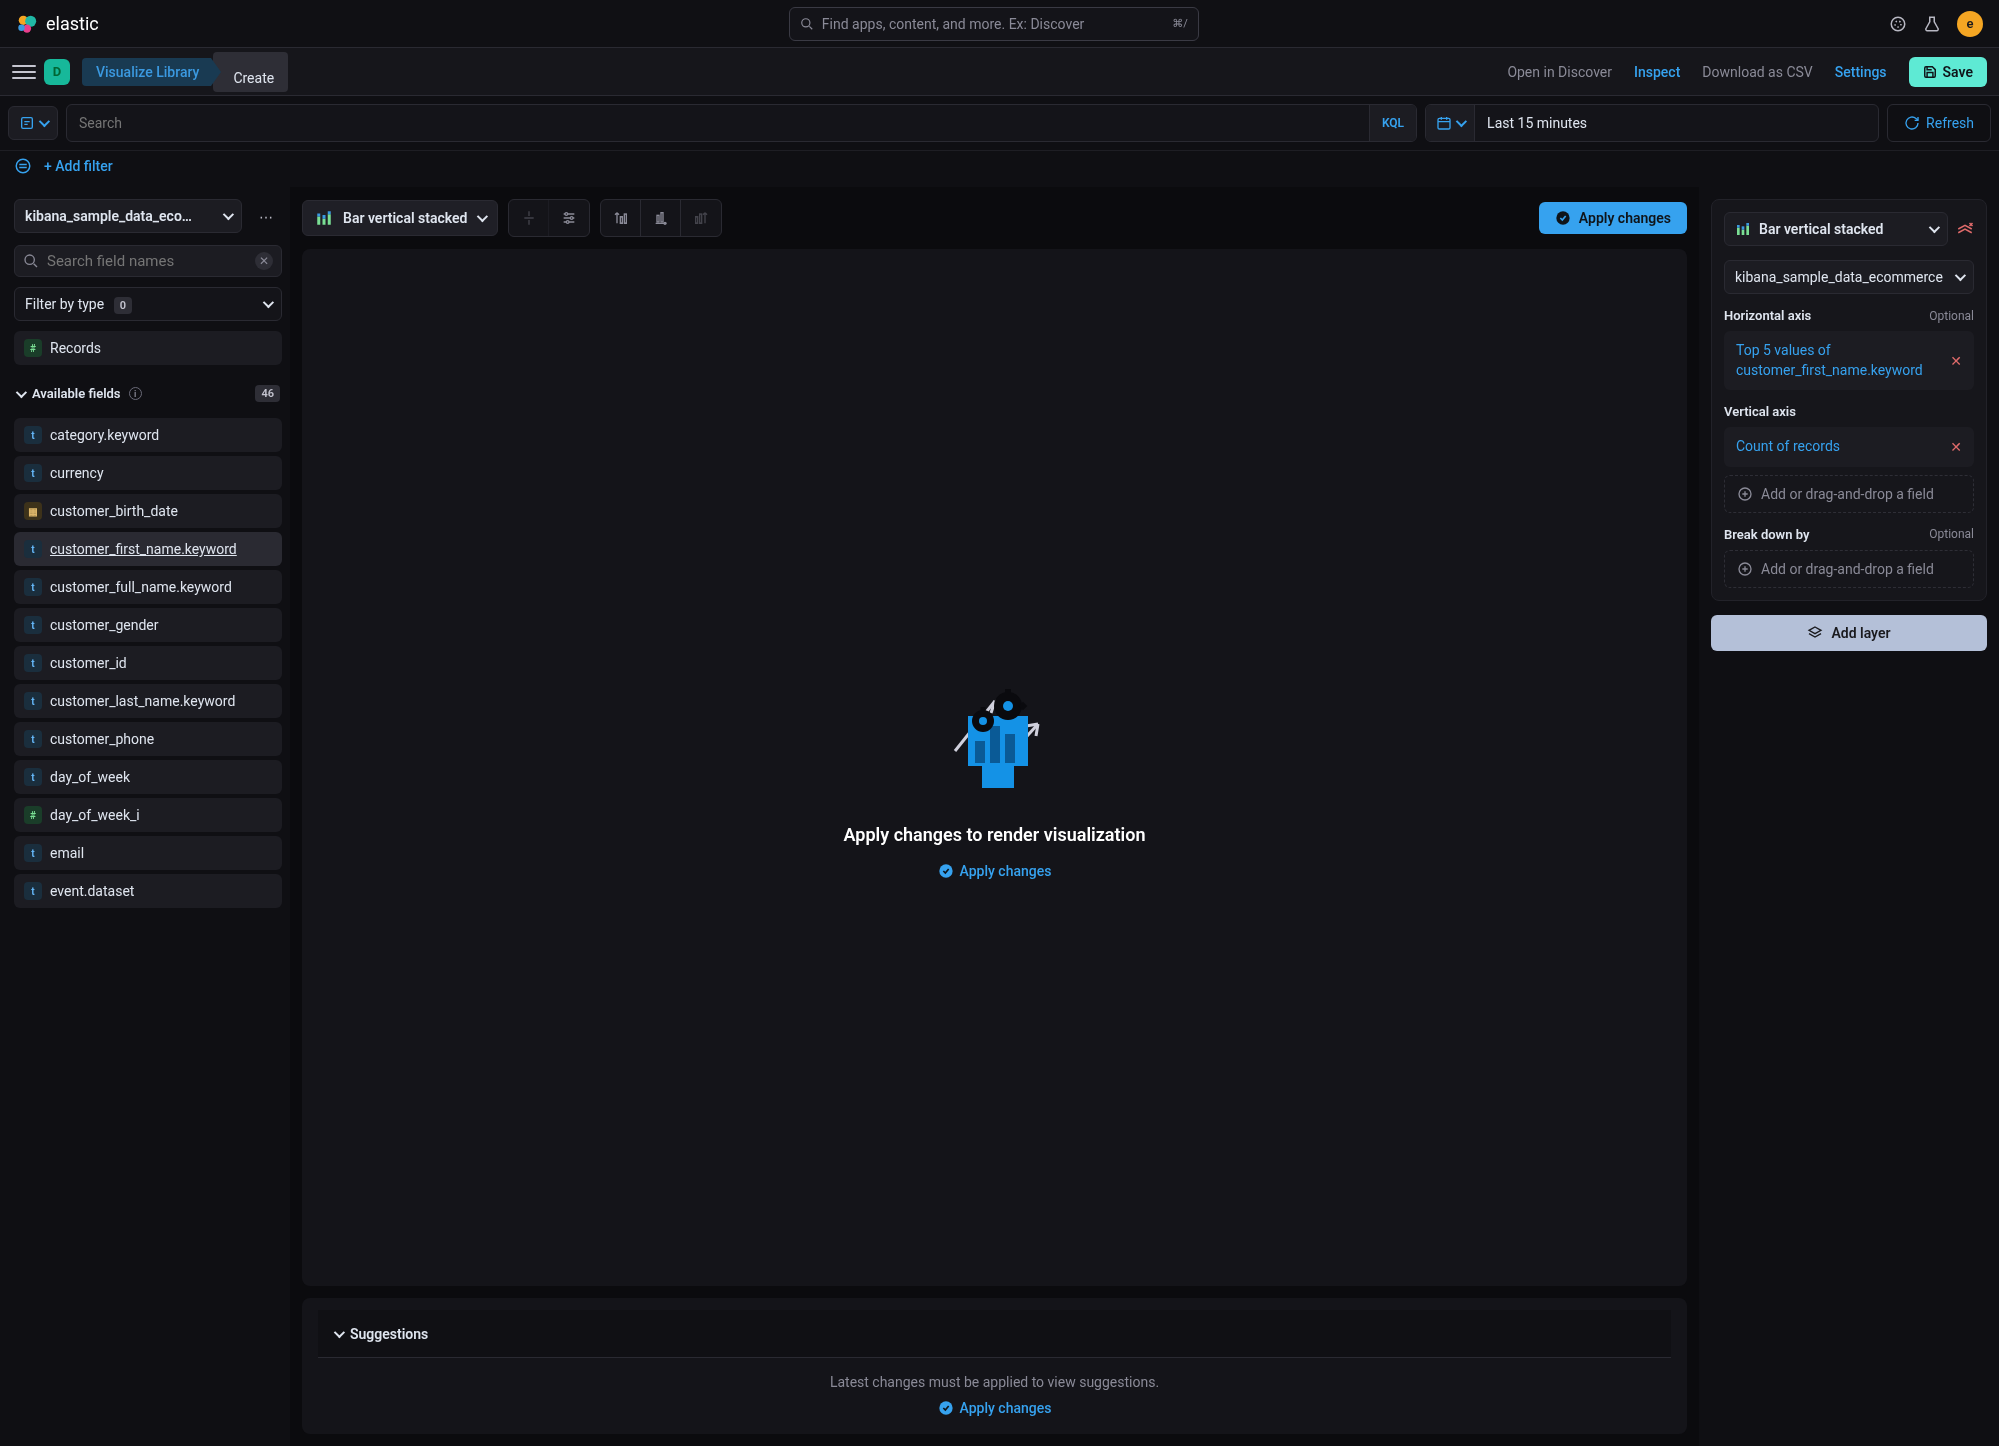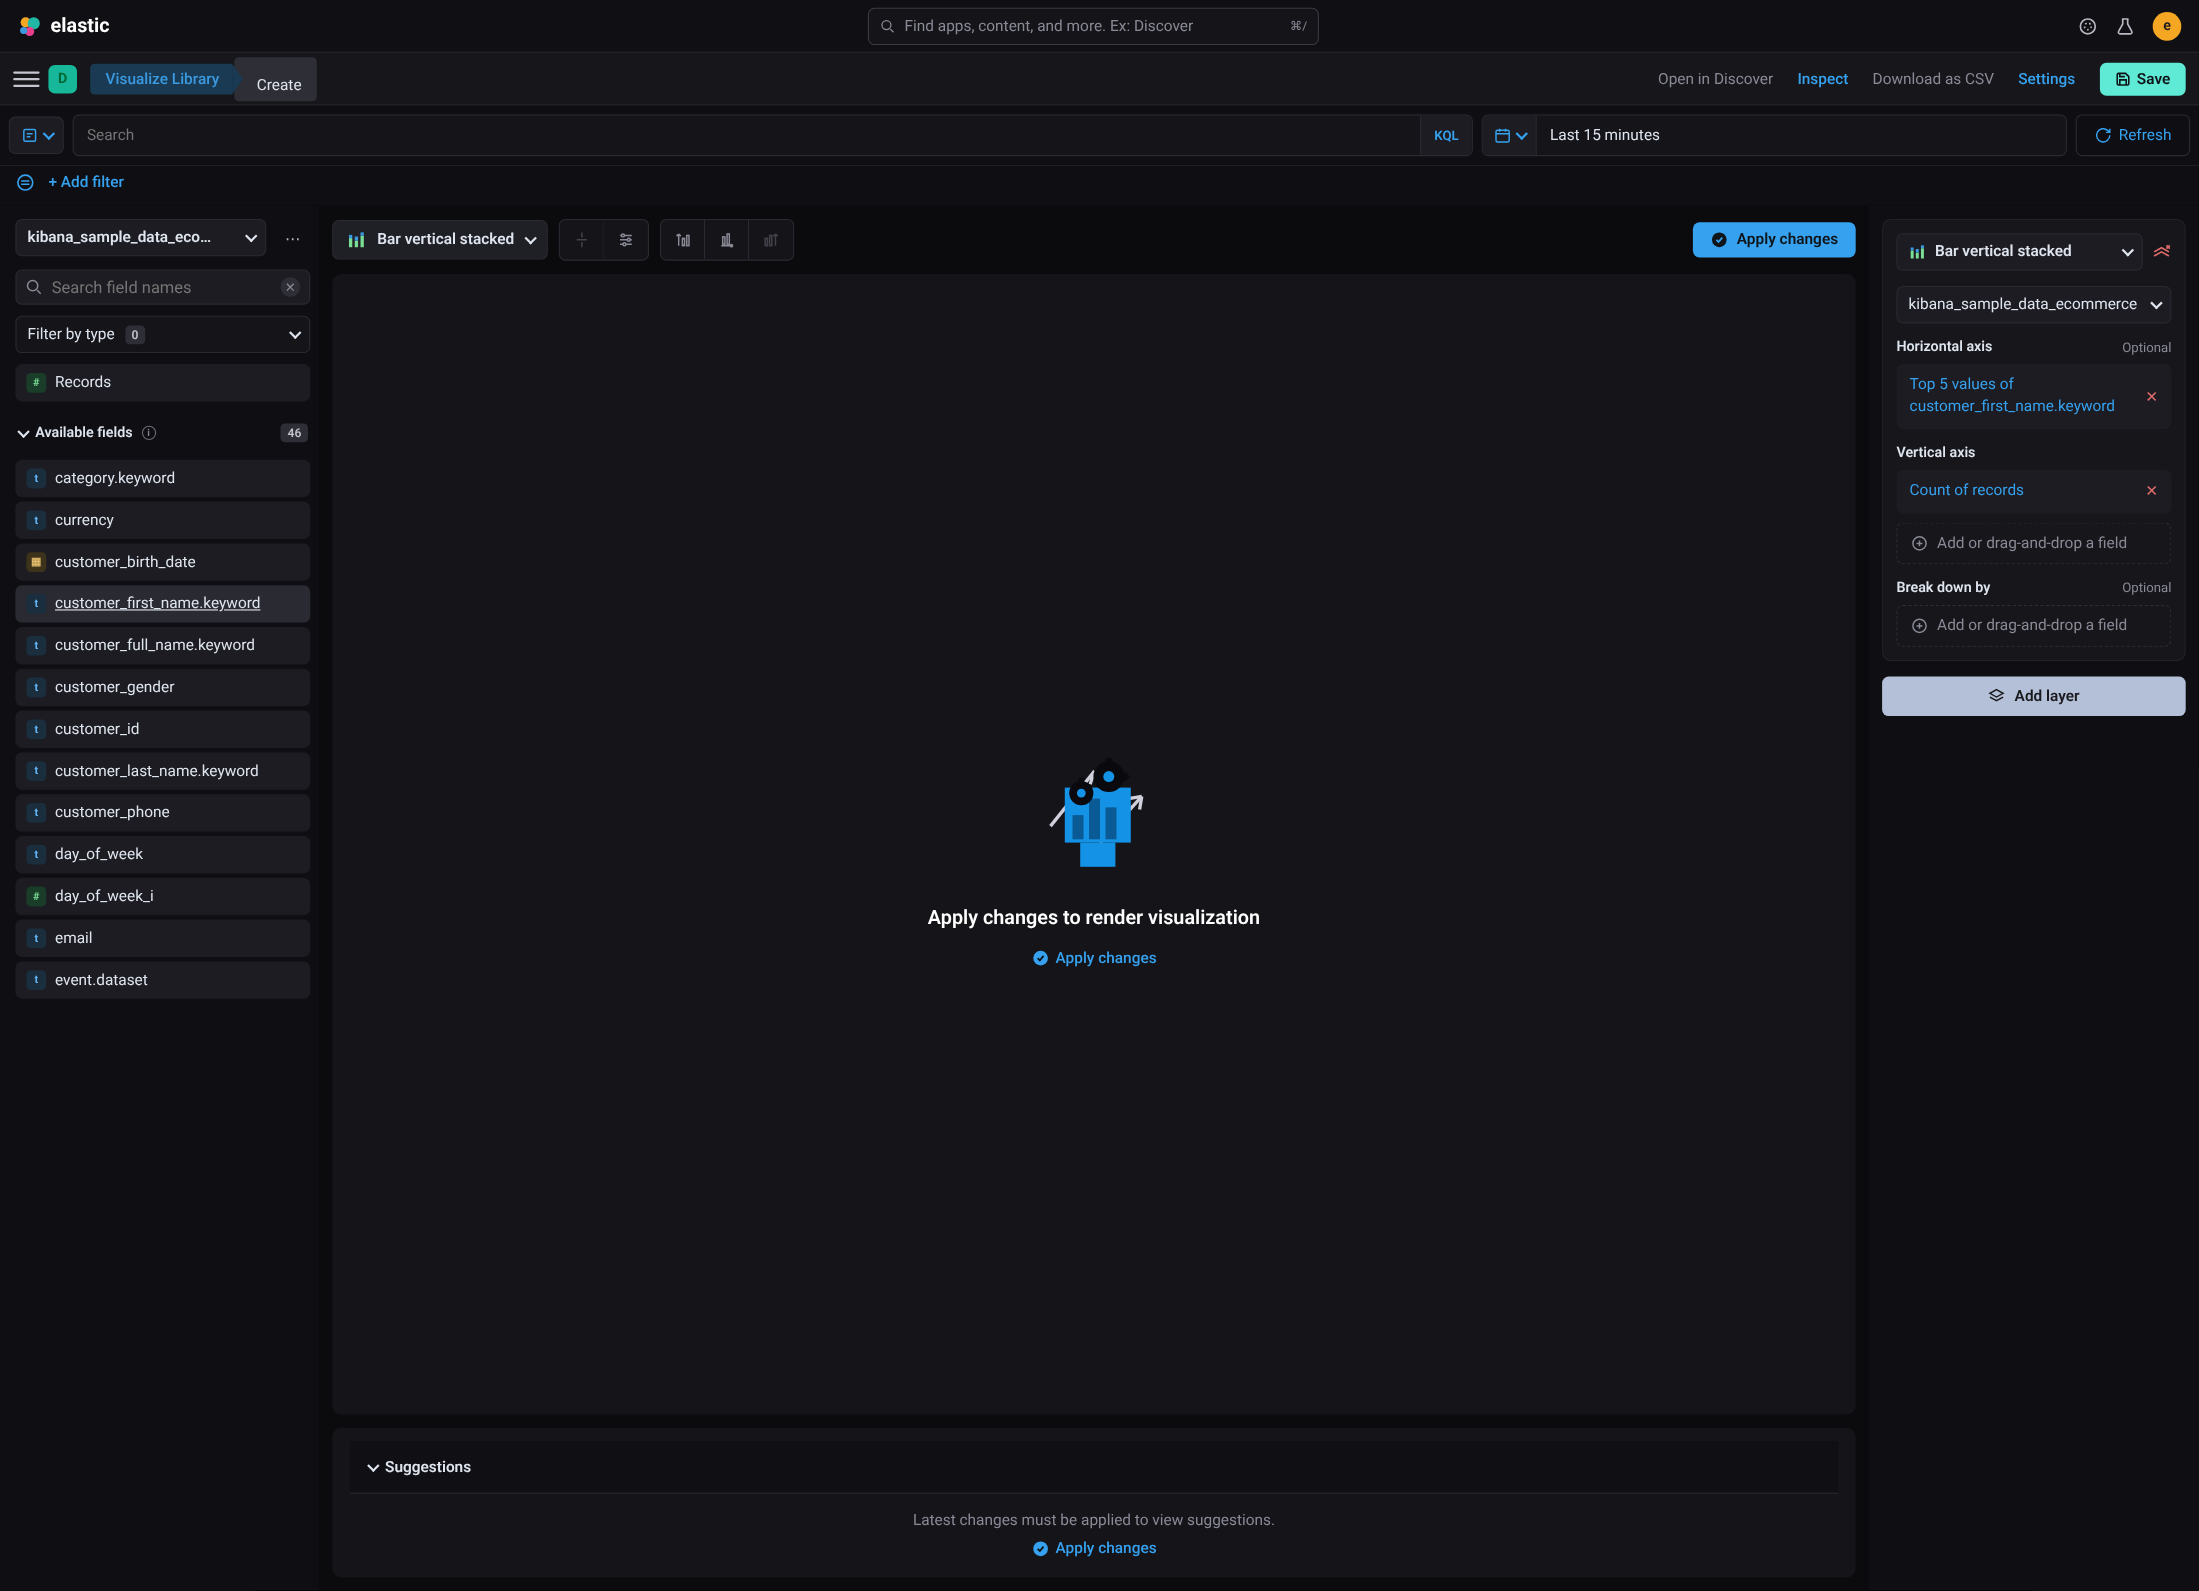--- a/index.html
+++ b/index.html
@@ -1,21 +1,21 @@
 <!DOCTYPE html>
 <html><head>
 <meta charset="utf-8">
 <style>
 * { margin: 0; padding: 0; box-sizing: border-box; font-family: -apple-system, BlinkMacSystemFont, "Segoe UI", Roboto, Helvetica, Arial, sans-serif; }
 body { background: #0b0b0e; color: #dfe5ef; font-size: 14px; overflow: hidden; }
 .app { display: flex; flex-direction: column; height: 100vh; width: 100vw; }
 
 
 .header { display: flex; align-items: center; height: 48px; padding: 0 16px; border-bottom: 1px solid #2a2a32; background: #101014; }
-.logo { display: flex; align-items: center; gap: 8px; font-weight: 700; font-size: 18px; color: #fff; }
+.logo { display: flex; align-items: center; gap: 8px; font-weight: 400; font-size: 18px; color: #fff; }
 .logo-icon { width: 22px; height: 22px; }
 .logo-icon circle { }
 .search-global { flex: 0 0 auto; margin: 0 auto; width: 410px; }
 .search-global .box { display: flex; align-items: center; height: 32px; border: 1px solid #3a3a44; border-radius: 6px; background: #141419; padding: 16px 10px; color: #8a8a97; }
 .search-global .box .kbd { margin-left: auto; font-size: 11px; color: #8a8a97; }
 .header-right { display: flex; align-items: center; gap: 16px; }
 .header-icon { width: 18px; height: 18px; color: #b8b8c3; }
 .avatar { width: 26px; height: 26px; border-radius: 50%; background: #f5a623; color: #1a1a1e; display: flex; align-items: center; justify-content: center; font-weight: 600; font-size: 13px; }
 
 
@@ -31,21 +31,21 @@
 .subheader-right .link { color: #8a8a97; cursor: pointer; }
 .subheader-right .link.active { color: #36a2ef; font-weight: 500; }
 .save-btn { display: flex; align-items: center; gap: 6px; background: #5eead4; color: #0f1419; font-weight: 600; padding: 7px 14px; border-radius: 6px; cursor: pointer; }
 
 
 .filter-bar { display: flex; align-items: center; gap: 8px; padding: 8px; background: #0f0f13; border-bottom: 1px solid #1e1e24; }
 .filter-icon-btn { display: flex; align-items: center; gap: 4px; padding: 8px 10px; background: #1c1c22; border: 1px solid #2a2a32; border-radius: 6px; cursor: pointer; color: #36a2ef; }
 .search-row { flex: 1; display: flex; align-items: stretch; border: 1px solid #2a2a32; border-radius: 6px; overflow: hidden; height: 38px; background: #141419; }
 .search-row input { flex: 1; background: transparent; border: none; color: #dfe5ef; padding: 0 12px; font-size: 14px; outline: none; }
 .search-row .kql { background: #1c1c22; color: #36a2ef; font-weight: 600; font-size: 12px; padding: 0 12px; display: flex; align-items: center; border-left: 1px solid #2a2a32; cursor: pointer; }
-.date-picker { display: flex; align-items: center; border: 1px solid #2a2a32; border-radius: 6px; height: 38px; background: #141419; overflow: hidden; width: 532px; }
+.date-picker { display: flex; align-items: center; border: 1px solid #2a2a32; border-radius: 6px; height: 38px; background: #141419; overflow: hidden; width: 454px; }
 .date-picker .cal { padding: 0 10px; display: flex; align-items: center; gap: 4px; color: #36a2ef; border-right: 1px solid #2a2a32; height: 100%; background: #1c1c22; cursor: pointer;}
 .date-picker .value { padding: 0 12px; color: #dfe5ef; }
 .refresh-btn { display: flex; align-items: center; gap: 6px; color: #36a2ef; border: 1px solid #2a2a32; border-radius: 6px; height: 38px; padding: 0 16px; cursor: pointer; }
 
 .add-filter-row { display: flex; align-items: center; gap: 12px; padding: 6px 14px 12px; background: #0f0f13; }
 .add-filter-row .text { color: #36a2ef; font-weight: 500; cursor: pointer;}
 
 
 .main { flex: 1; display: flex; overflow: hidden; background: #0b0b0e; }
 .left-panel { width: 290px; background: #0f0f13; padding: 12px 8px 12px 14px; display: flex; flex-direction: column; gap: 10px; overflow-y: auto; }

